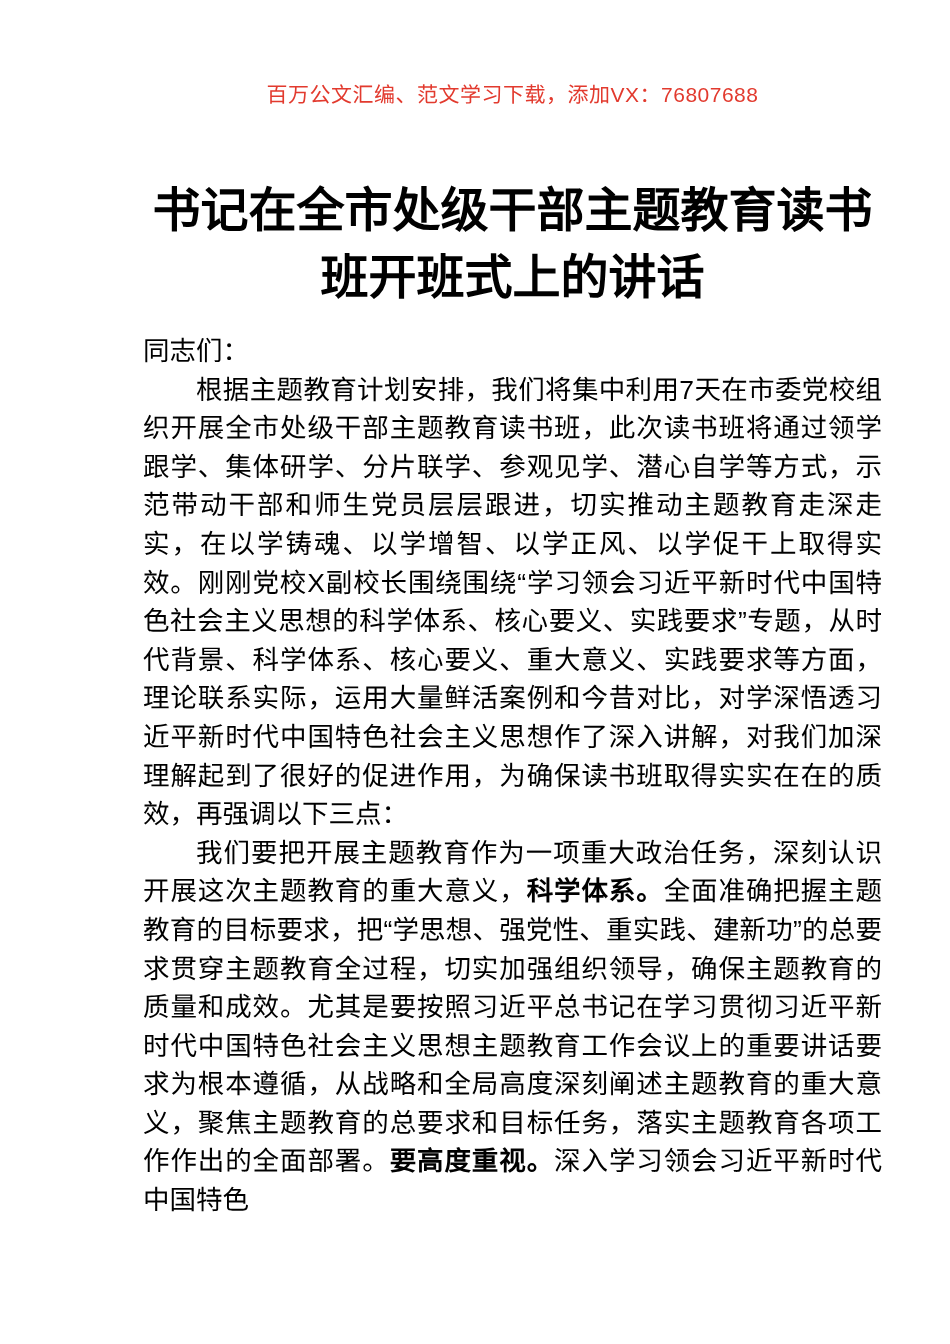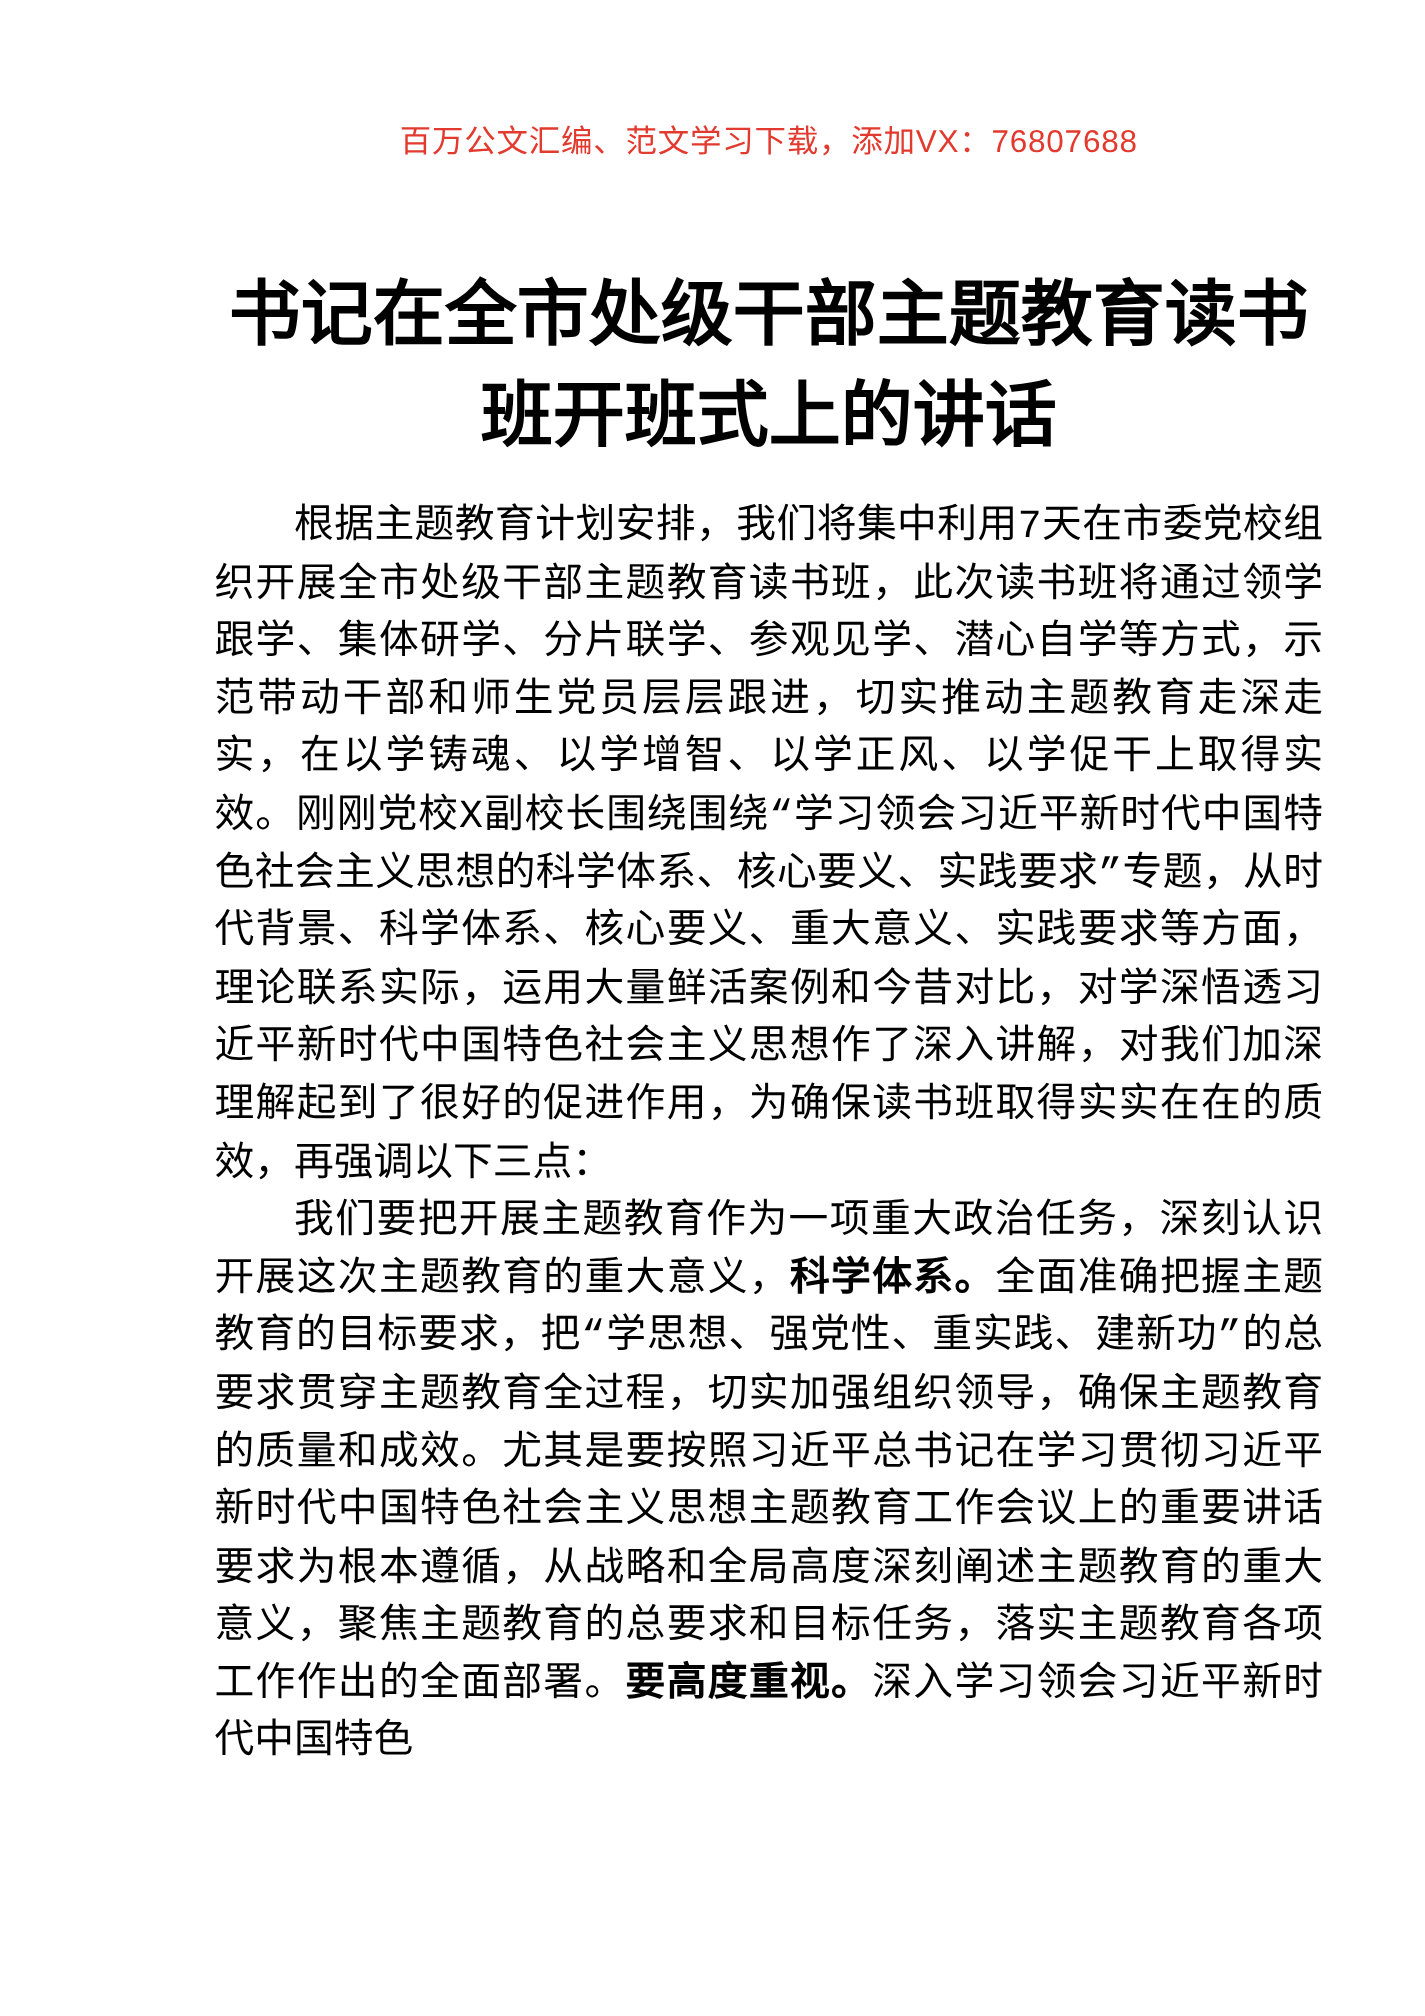--- a/index.html
+++ b/index.html
@@ -44,31 +44,31 @@
     margin: 0;
     font-size: 26.5px;
     line-height: 38.6px;
     text-align: justify;
     text-justify: inter-character;
     color: #000000;
     word-break: break-all;
   }
   .doc-body p.indent {
     text-indent: 2em;
-    font-family: Liberation Mono, monospace;
   }
   .doc-body strong {
     font-weight: 700;
   }
 </style>
 </head>
 <body>
 
 <div class="page">
   <div class="banner" style="color: rgb(226, 58, 46);">百万公文汇编、范文学习下载，添加VX：76807688</div>
 
   <h1 class="doc-title">书记在全市处级干部主题教育读书班开班式上的讲话</h1>
 
   <div class="doc-body">
+      <p><span>同志们：</span></p>
       <p class="indent"><span>根据主题教育计划安排，我们将集中利用7天在市委党校组织开展全市处级干部主题教育读书班，此次读书班将通过领学跟学、集体研学、分片联学、参观见学、潜心自学等方式，示范带动干部和师生党员层层跟进，切实推动主题教育走深走实，在以学铸魂、以学增智、以学正风、以学促干上取得实效。刚刚党校X副校长围绕围绕“学习领会习近平新时代中国特色社会主义思想的科学体系、核心要义、实践要求”专题，从时代背景、科学体系、核心要义、重大意义、实践要求等方面，理论联系实际，运用大量鲜活案例和今昔对比，对学深悟透习近平新时代中国特色社会主义思想作了深入讲解，对我们加深理解起到了很好的促进作用，为确保读书班取得实实在在的质效，再强调以下三点：</span></p>
       <p class="indent"><span>我们要把开展主题教育作为一项重大政治任务，深刻认识开展这次主题教育的重大意义，</span><strong>科学体系。</strong><span>全面准确把握主题教育的目标要求，把“学思想、强党性、重实践、建新功”的总要求贯穿主题教育全过程，切实加强组织领导，确保主题教育的质量和成效。尤其是要按照习近平总书记在学习贯彻习近平新时代中国特色社会主义思想主题教育工作会议上的重要讲话要求为根本遵循，从战略和全局高度深刻阐述主题教育的重大意义，聚焦主题教育的总要求和目标任务，落实主题教育各项工作作出的全面部署。</span><strong>要高度重视。</strong><span>深入学习领会习近平新时代中国特色</span></p>
     </div>
 </div>
 
 </body></html>

